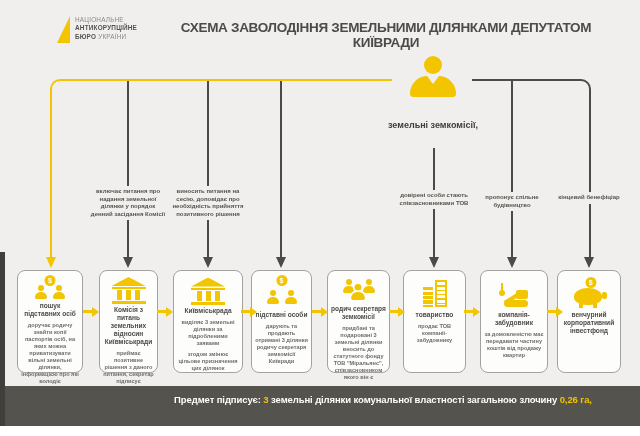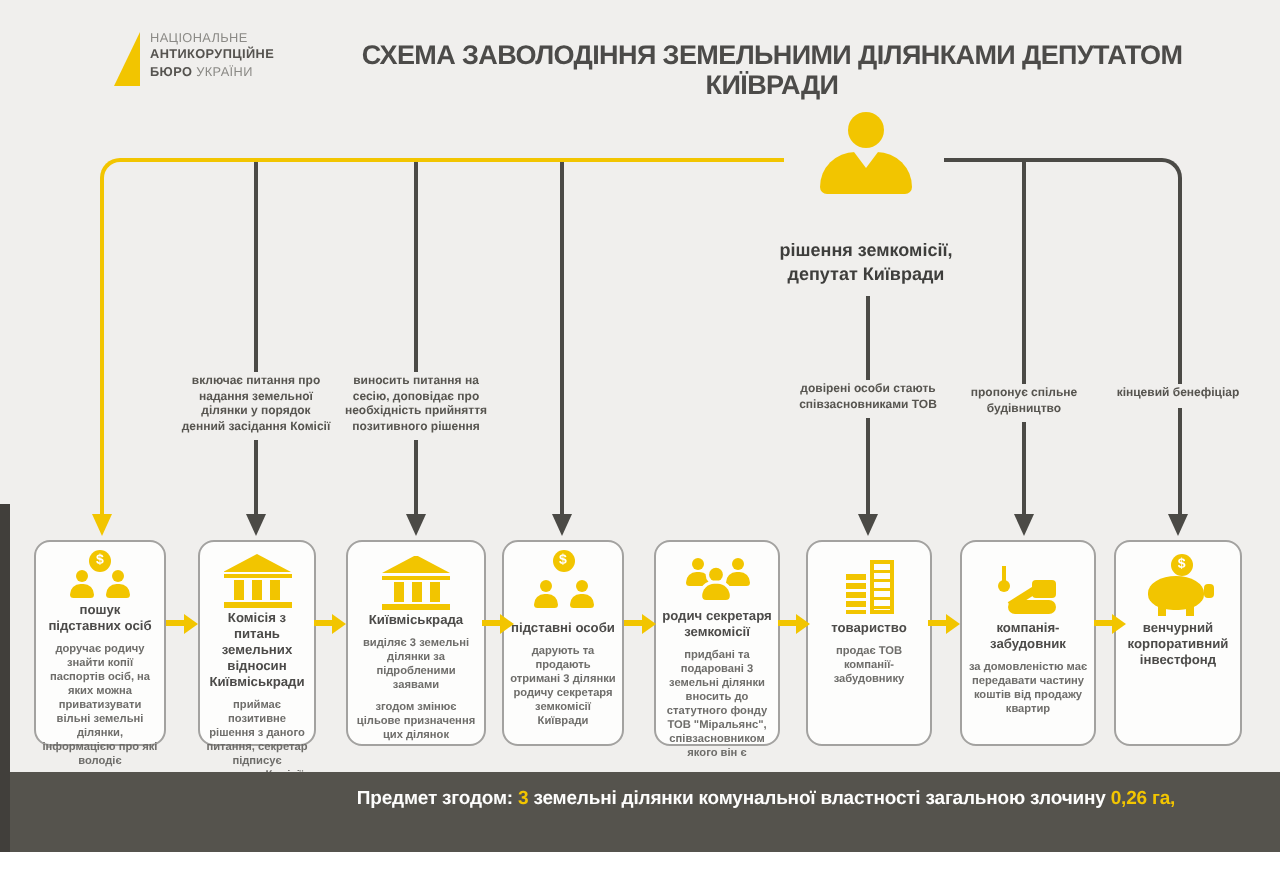--- a/index.html
+++ b/index.html
@@ -133,22 +133,21 @@
       <div><span class="b">БЮРО</span> <span>УКРАЇНИ</span></div>
     </div>
   </div>
 
   <div class="title">СХЕМА ЗАВОЛОДІННЯ ЗЕМЕЛЬНИМИ ДІЛЯНКАМИ ДЕПУТАТОМ КИЇВРАДИ</div>
 
   <div class="org-head"></div>
   <div class="org-body"></div>
   <div class="org-notch"></div>
   <div class="org-role">
-    <div>рішення земкомісії,</div>
-    <div>депутат Київради</div>
+    <div>земельні земкомісії,</div>
   </div>
 
   <div class="rail-y"></div>
   <div class="rail-d"></div>
   <div class="vline v2"></div>
   <div class="vline v3"></div>
   <div class="vline v4"></div>
   <div class="vline v6"></div>
   <div class="vline v7"></div>
   <div class="adown y a1"></div>
@@ -279,17 +278,17 @@
   <div class="aright g2"></div>
   <div class="aright g3"></div>
   <div class="aright g4"></div>
   <div class="aright g5"></div>
   <div class="aright g6"></div>
   <div class="aright g7"></div>
 
   <div class="edge"></div>
   <div class="footer">
     <div class="inner">
-      <div class="fl1"><span>Предмет згодом: </span><span class="hl">3</span><span> земельні ділянки комунальної властності загальною злочину </span><span class="hl">0,26 га,</span></div>
+      <div class="fl1"><span>Предмет підписує: </span><span class="hl">3</span><span> земельні ділянки комунальної властності загальною злочину </span><span class="hl">0,26 га,</span></div>
     </div>
   </div>
 
 </div>
 
 </body></html>

